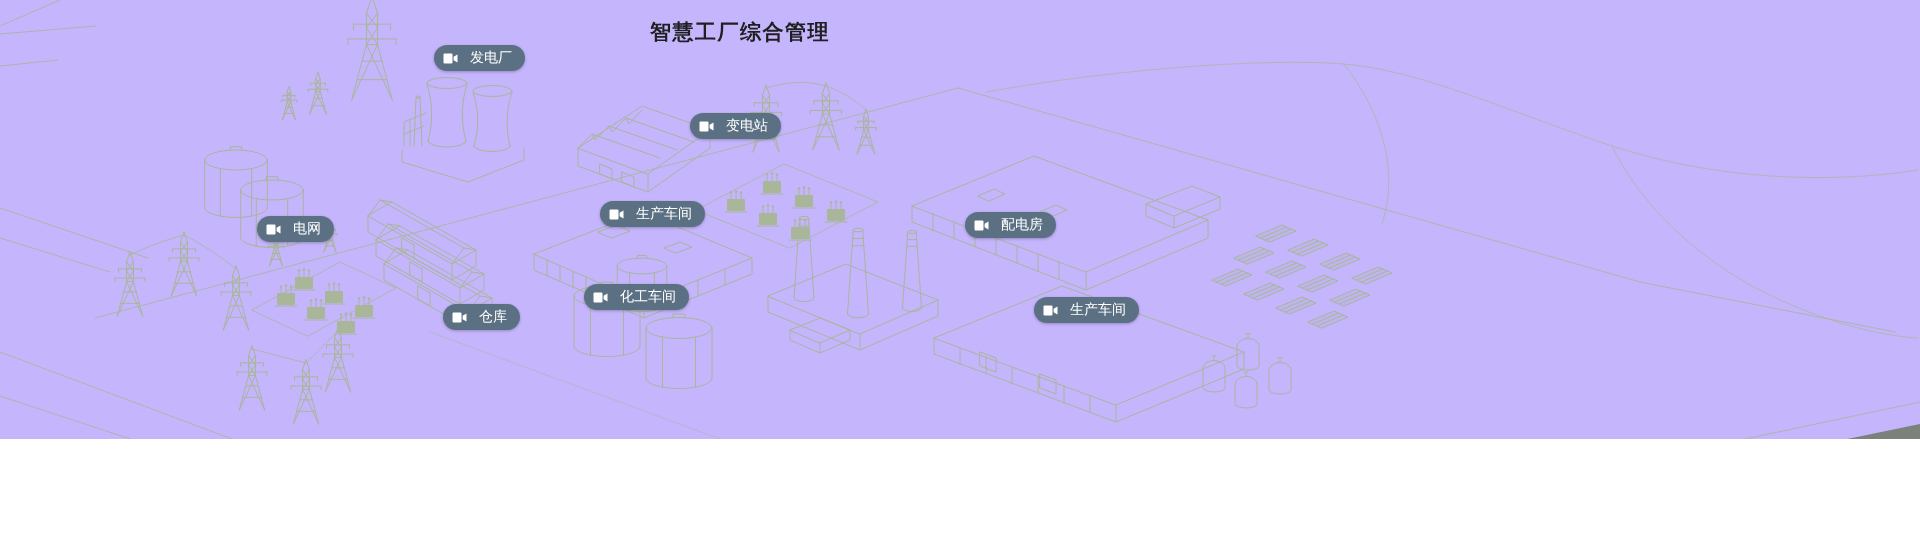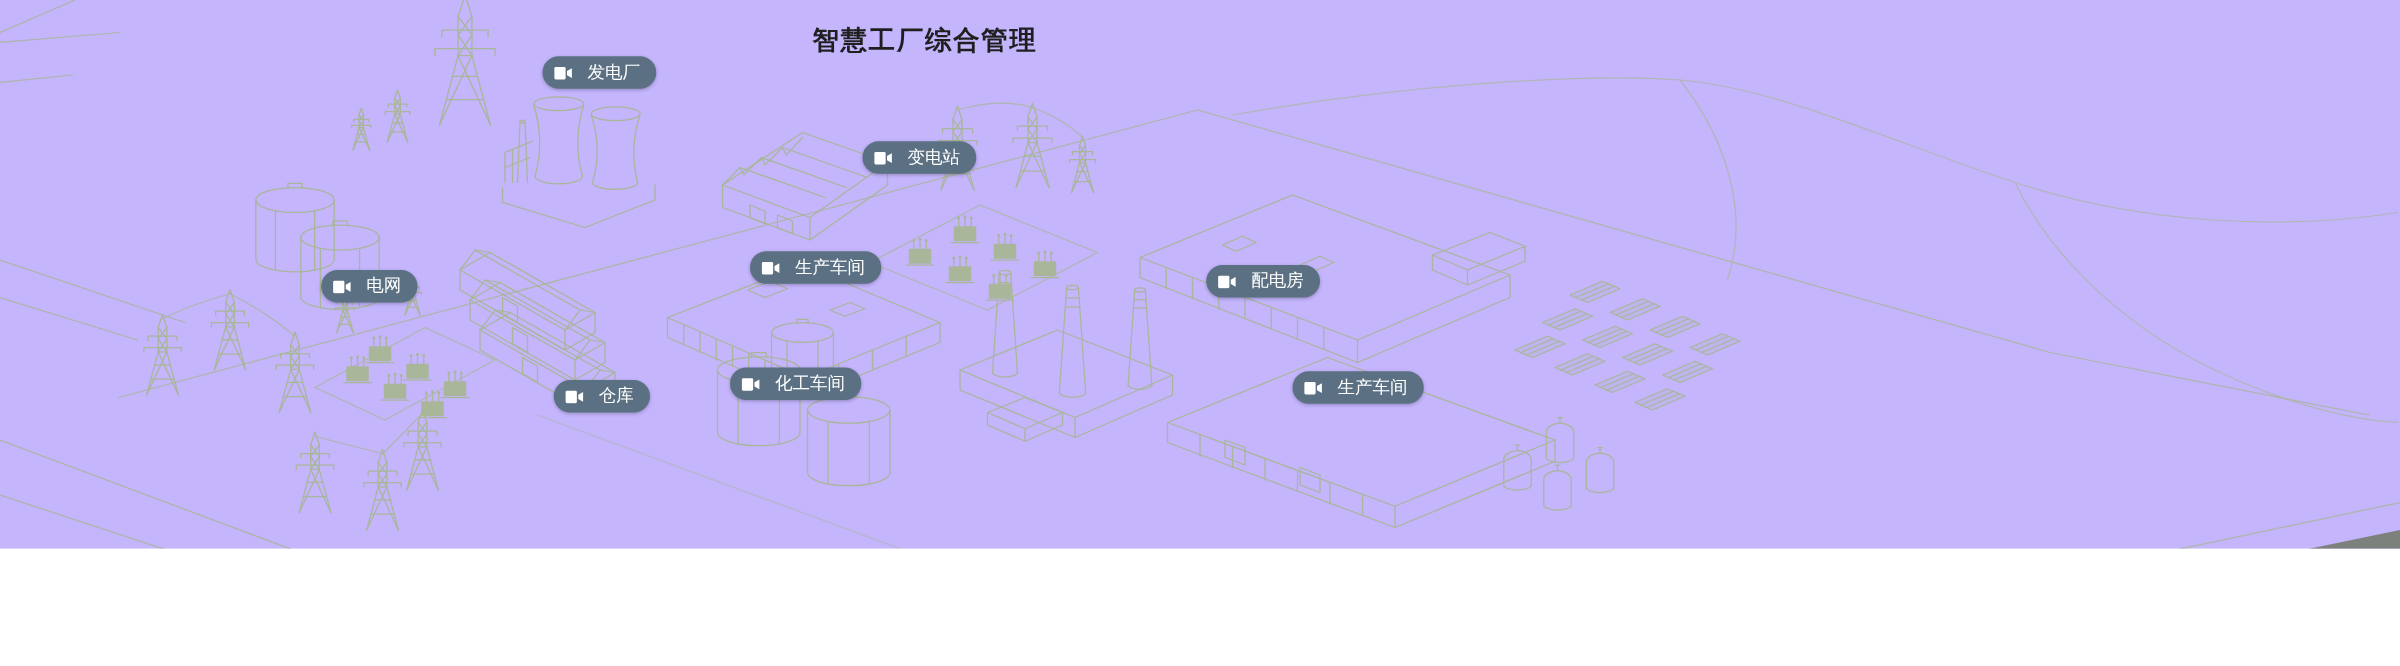--- a/index.html
+++ b/index.html
@@ -280,21 +280,21 @@
 
   <div class="pill" style="left:443px;top:304px">
     <span class="cam">
       <svg width="15" height="11" viewBox="0 0 15 11">
           <path fill="currentColor" d="M0.5,1.6 A1.1,1.1 0 0 1 1.6,0.5 H8.4 A1.1,1.1 0 0 1 9.5,1.6 V9.4 A1.1,1.1 0 0 1 8.4,10.5 H1.6 A1.1,1.1 0 0 1 0.5,9.4 Z M10.6,3.8 L14.5,1.6 V9.4 L10.6,7.2 Z"></path>
         </svg>
     </span>
     <span>仓库</span>
   </div>
 
-  <div class="pill" style="left:584px;top:294px">
+  <div class="pill" style="left:584px;top:284px">
     <span class="cam">
       <svg width="15" height="11" viewBox="0 0 15 11">
           <path fill="currentColor" d="M0.5,1.6 A1.1,1.1 0 0 1 1.6,0.5 H8.4 A1.1,1.1 0 0 1 9.5,1.6 V9.4 A1.1,1.1 0 0 1 8.4,10.5 H1.6 A1.1,1.1 0 0 1 0.5,9.4 Z M10.6,3.8 L14.5,1.6 V9.4 L10.6,7.2 Z"></path>
         </svg>
     </span>
     <span>化工车间</span>
   </div>
 
   <div class="pill" style="left:1034px;top:297px">
     <span class="cam">

